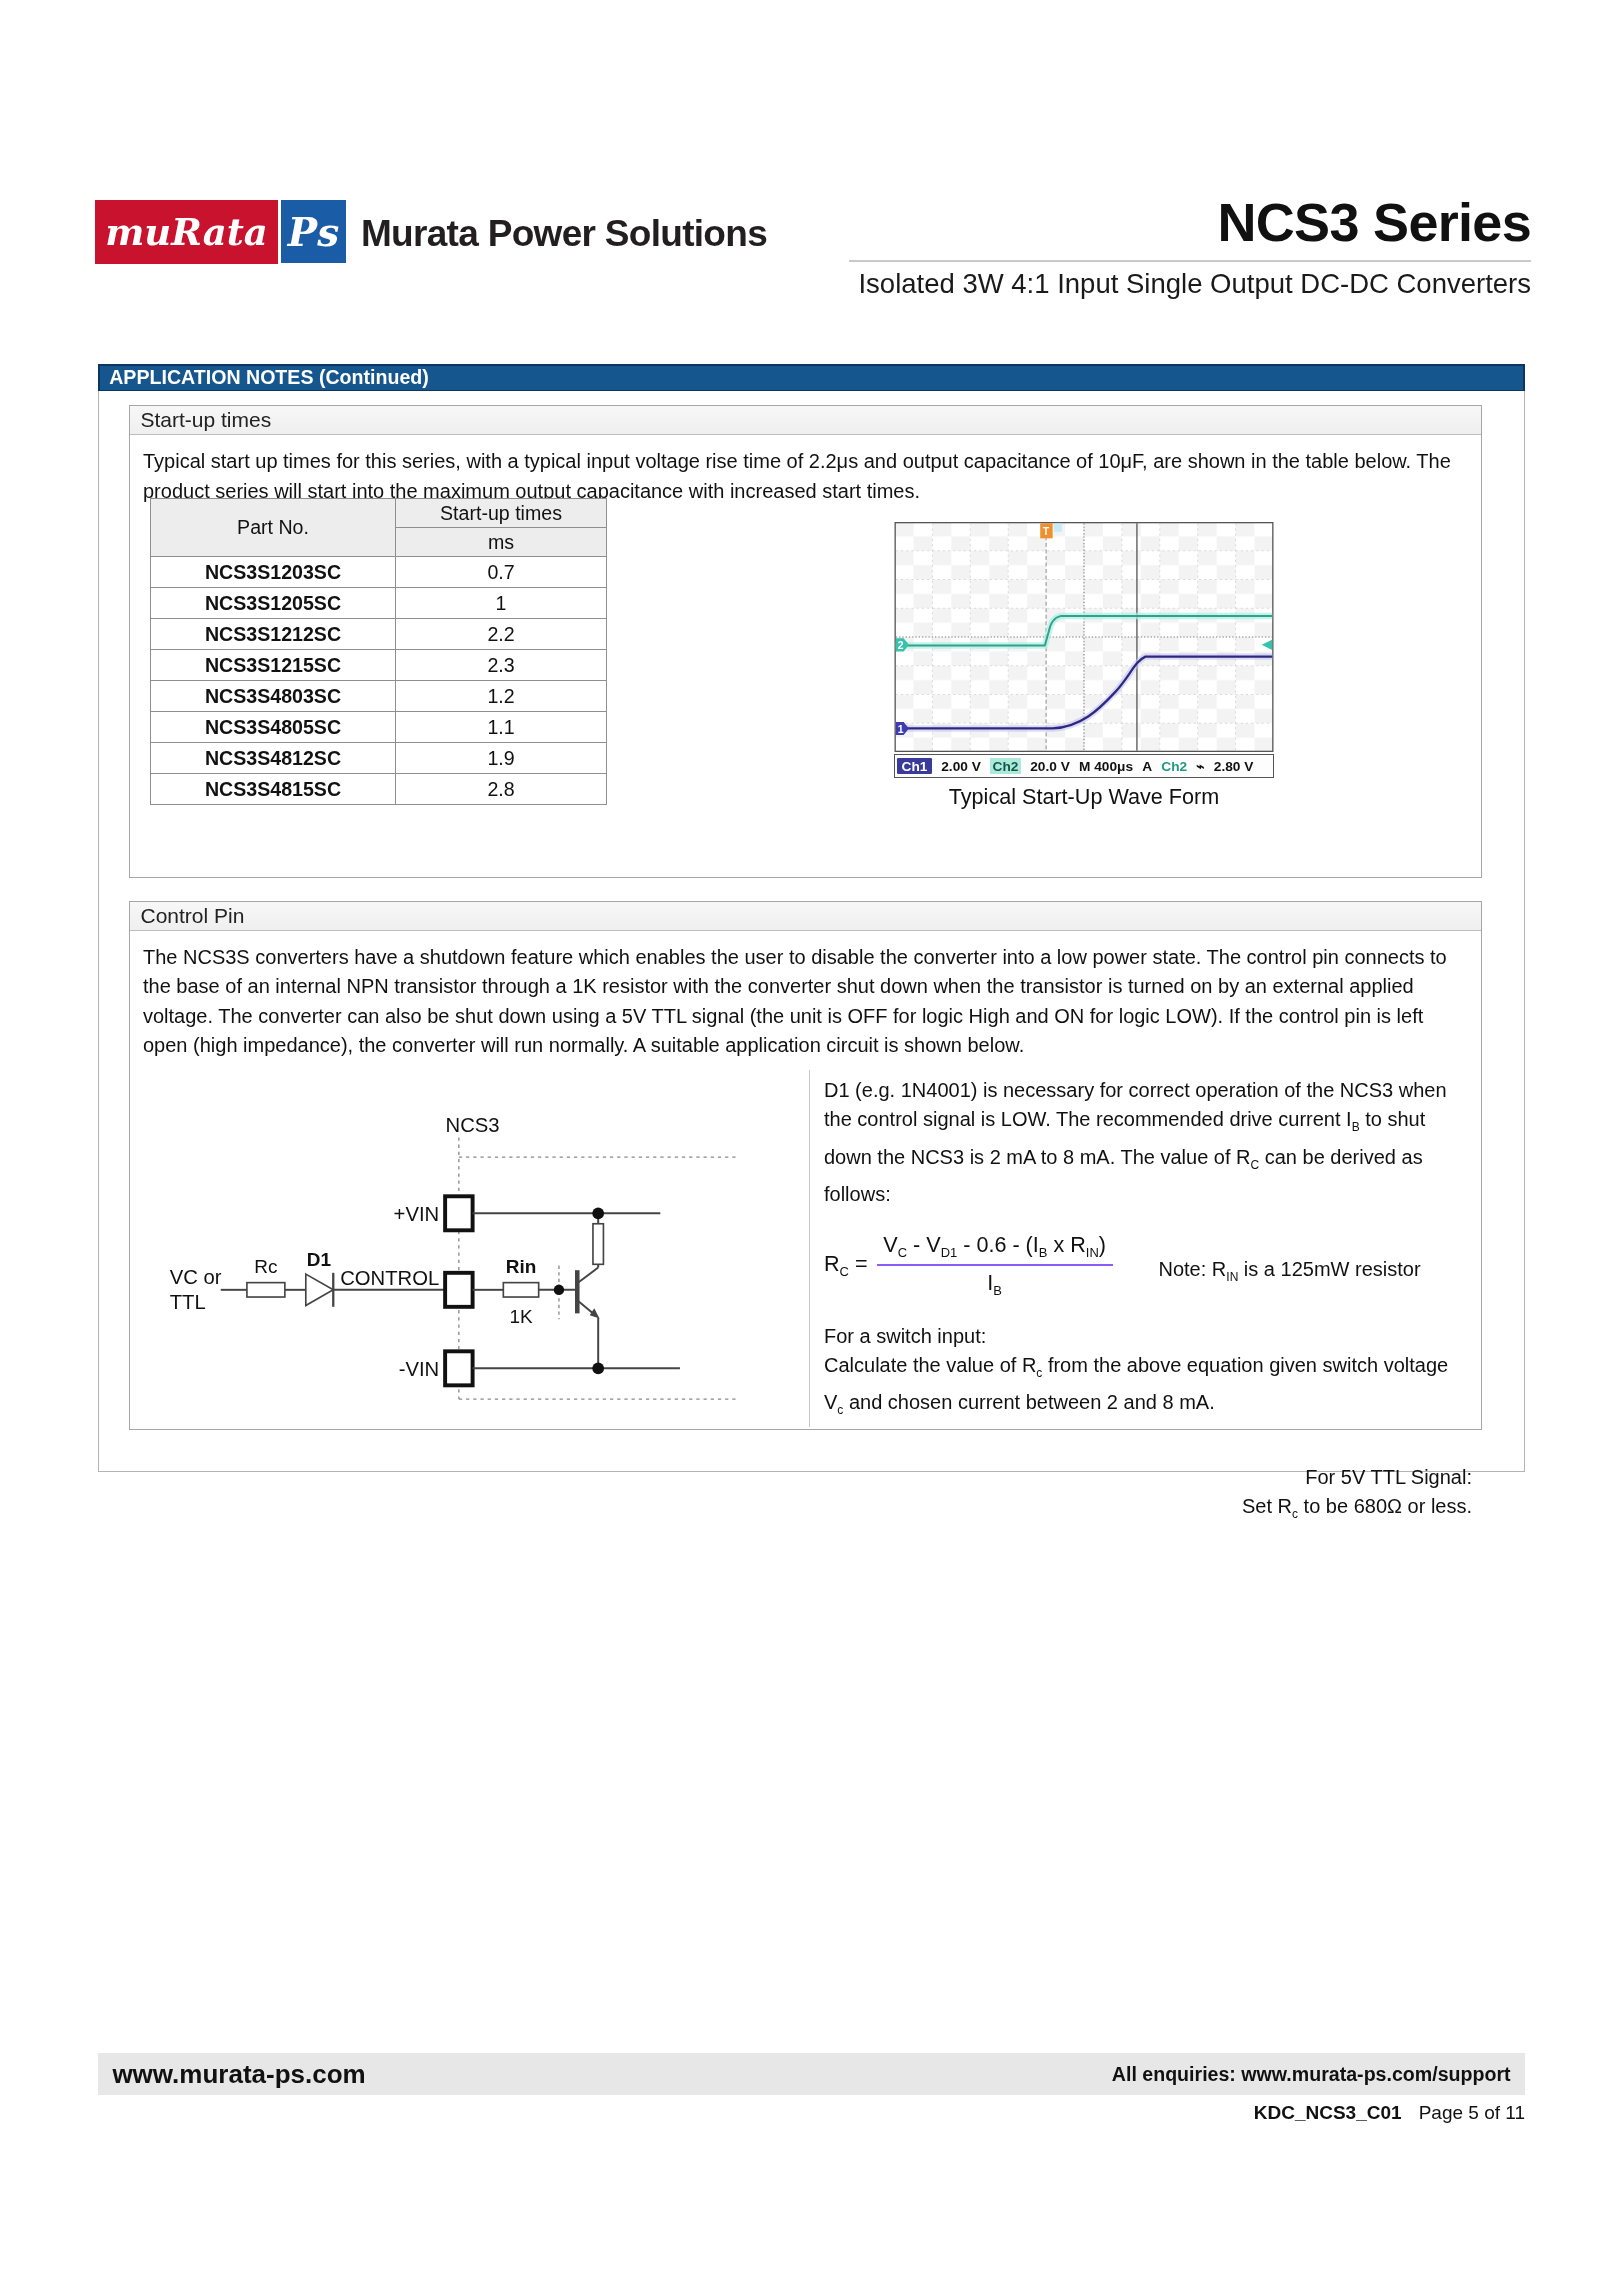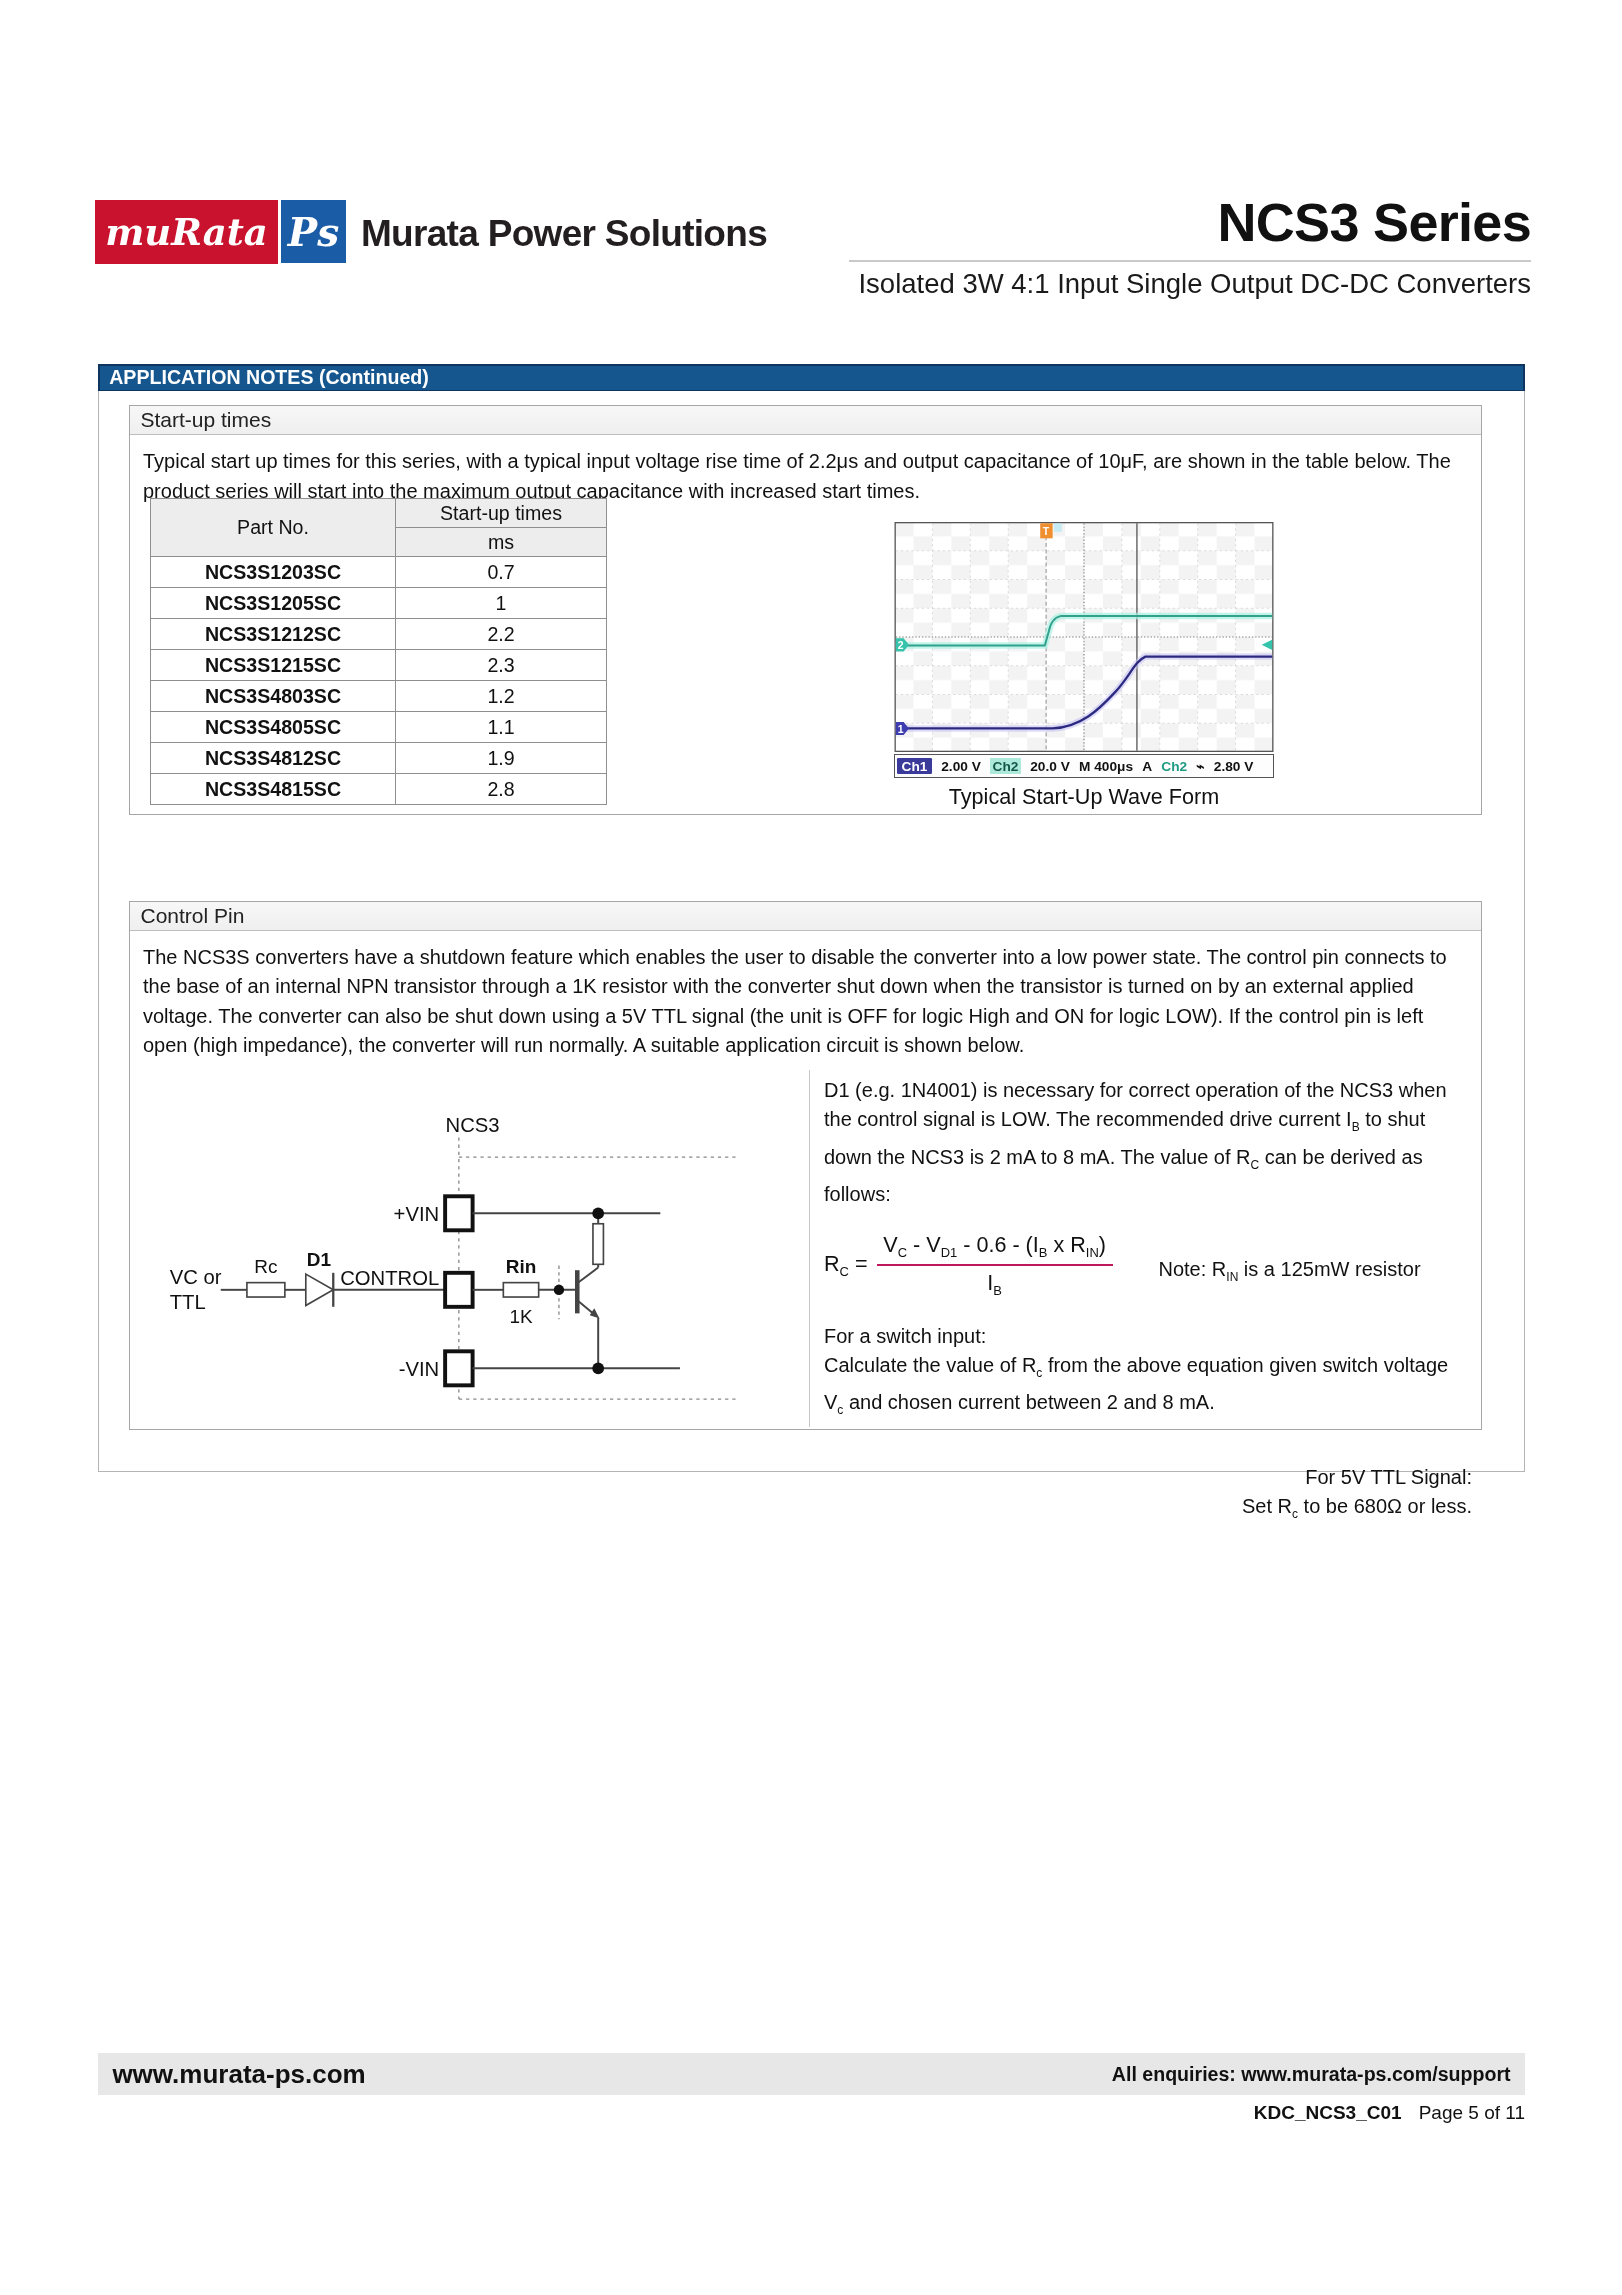--- a/index.html
+++ b/index.html
@@ -35,21 +35,21 @@
   }
   .outer-box { left:98px; top:391px; width:1427px; height:1081px;
     border:1.3px solid #b4b4b4; border-top:none; background:#fff; }
   .inner-box { position:absolute; border:1.3px solid #a6a6a6; background:#fff; }
   .inner-head {
     height:29px; background:linear-gradient(#f7f7f7,#efefef);
     border-bottom:1.3px solid #bdbdbd;
     display:flex; align-items:center; padding-left:10.5px;
     font-size:21px; color:#222;
   }
-  .box-startup { left:30px; top:14.4px; width:1353px; height:410px; }
+  .box-startup { left:30px; top:14.4px; width:1353px; height:473px; }
   .box-control { left:30px; top:510px; width:1353px; height:529px; }
 
   .para { font-size:20px; line-height:29.4px; color:#111; }
 
   
   table.startup {
     position:absolute; left:20px; top:92px;
     border-collapse:collapse; table-layout:fixed; width:455px;
     font-size:19.6px; color:#111;
   }
@@ -76,21 +76,21 @@
 
   
   .ctrl-body { position:absolute; left:13px; top:41px; width:1324px; }
   .col-divider { position:absolute; left:679px; top:168px; height:357px; width:1.3px; background:#c6c6c6; }
   .circuit { position:absolute; left:6.5px; top:170px; }
   .rightcol { position:absolute; left:694px; top:174px; width:648px; }
   sub { font-size:0.6em; }
 
   .formula-row { display:flex; align-items:center; margin:22px 0 23.6px 0; font-size:21.6px; color:#111; }
   .frac { display:inline-flex; flex-direction:column; align-items:center; margin-left:9.2px; }
-  .frac .num { padding:0 6.5px 3.9px 6.5px; border-bottom:2px solid #be185d;text-align:right; }
+  .frac .num { padding:0 6.5px 3.9px 6.5px; border-bottom:2px solid #8b5cf6;text-align:right; }
   .frac .den { padding-top:3.9px; }
   .f-note { margin-left:46px; font-size:20px;margin-top:12px; }
 
   .sw-block { margin-top:6.5px; }
   .ttl-block { margin-top:37px;text-align:right; }
 
   
   .footer-bar {
     left:98px; top:2053px; width:1427px; height:42px; background:#e7e7e7;
     display:flex; align-items:center; justify-content:space-between;

